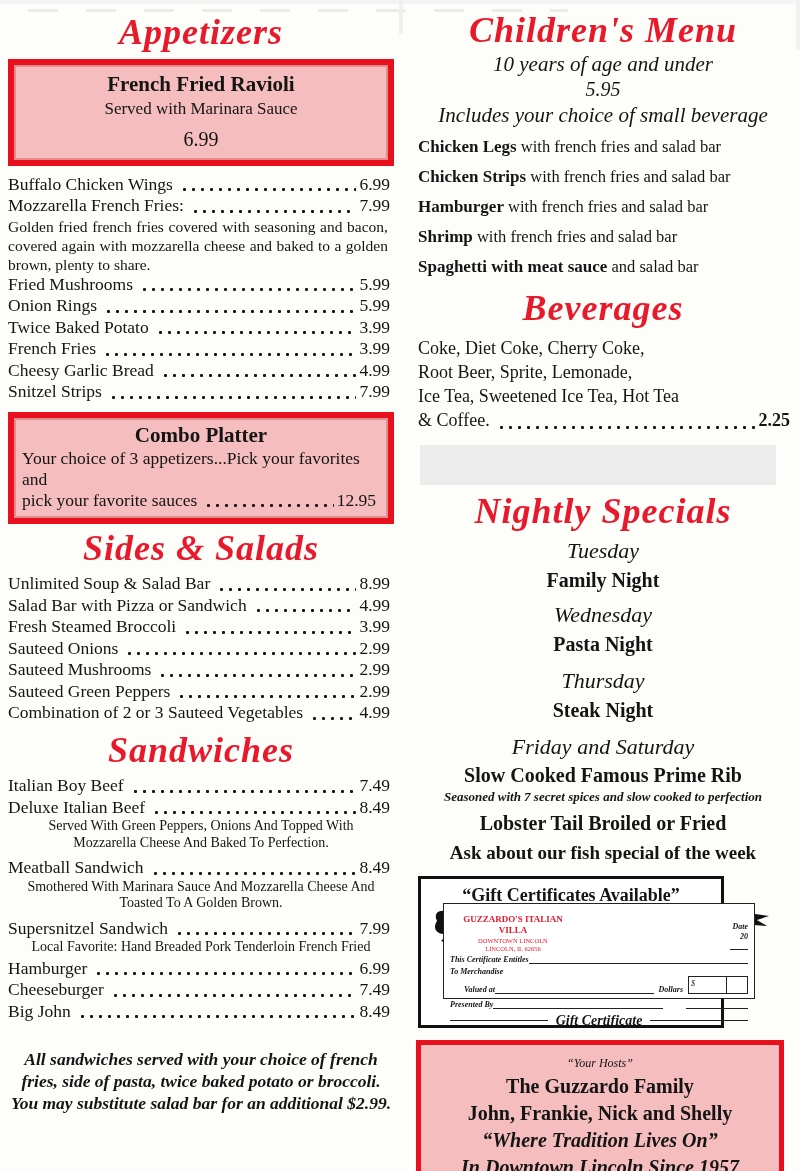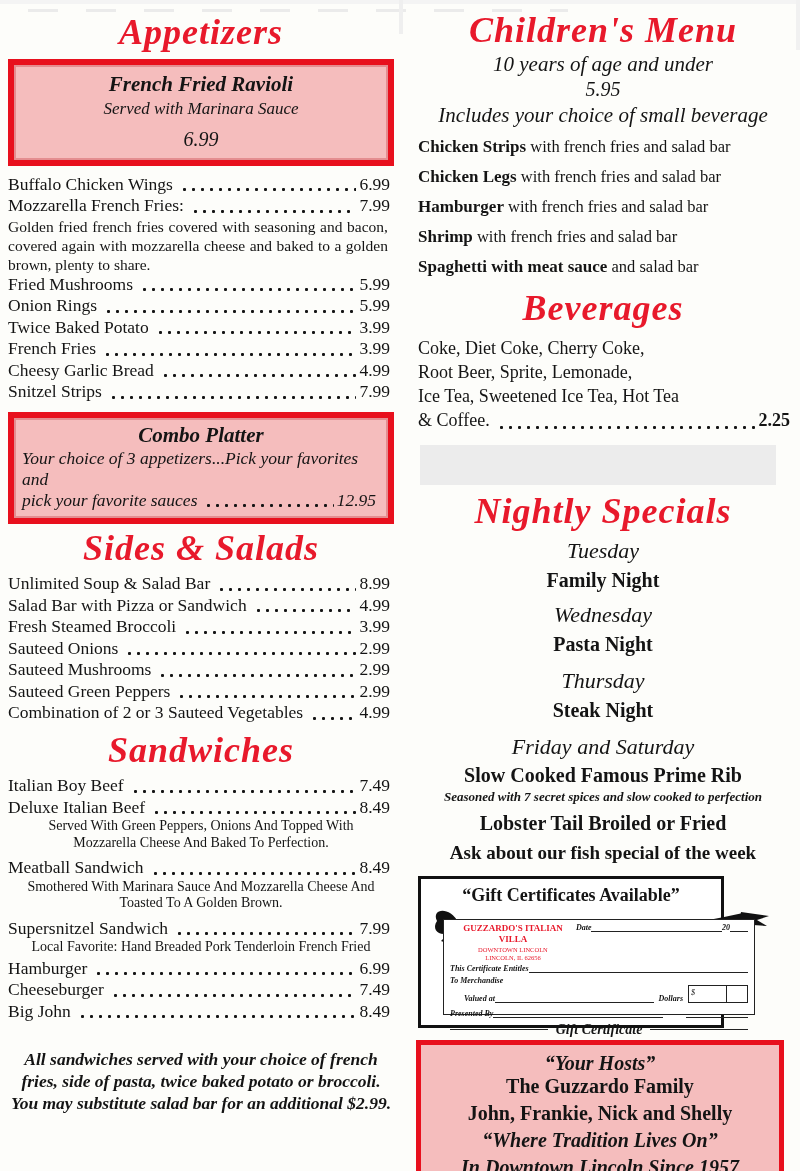--- a/index.html
+++ b/index.html
@@ -27,21 +27,20 @@
     font-style:italic;font-weight:bold;
     color:#e8192b;text-align:center;
     font-size:36px;line-height:1.15;
     letter-spacing:1px;margin:0;
   }
   .pinkbox{
     background:#f5bdbd;
     border:6px solid #e8101d;
     box-shadow:inset 0 0 0 2px rgba(190,30,40,.30);
     box-sizing:border-box;
-    font-style:italic;
   }
   .featured{margin:6px 0 8px 0;text-align:center;padding:7px 4px 9px 4px;}
   .f-title{font-weight:bold;font-size:21px;line-height:1.2;}
   .f-sub{font-size:17px;line-height:1.25;}
   .f-price{font-size:20px;margin-top:9px;}
 
   .mrow{display:flex;align-items:center;font-size:17.5px;line-height:21.5px;padding-right:4px;}
   .mrow .nm{white-space:nowrap;}
   .dots{flex:1;align-self:flex-end;height:3px;margin:0 3px 4px 7px;
     background-image:radial-gradient(circle,#151515 1.35px,transparent 1.6px);
@@ -74,44 +73,44 @@
 
   .giftbox{
     position:relative;box-sizing:border-box;
     width:306px;margin:10px 0 0 4px;
     border:3px solid #111;background:#fff;
     padding:6px 8px 8px 8px;height:152px;
   }
   .g-head{font-weight:bold;font-size:18px;text-align:center;line-height:20px;}
   .ribbon{position:absolute;left:6px;top:22px;width:348px;height:46px;pointer-events:none;}
   .certbox{
-    position:absolute;left:22px;top:40px;width:312px;height:96px;
+    position:absolute;left:22px;top:24px;width:312px;height:96px;
     border:1px solid #222;background:#fff;
-    font-size:8px;padding:3px 6px;box-sizing:border-box;
+    font-size:8px;padding:10px 6px;box-sizing:border-box;
   }
   .cert-row{display:flex;align-items:flex-end;}
   .red-co{color:#e8192b;text-align:center;line-height:1.25;}
   .red-co .co1{font-weight:bold;font-size:9px;}
   .red-co .co2{font-size:6.5px;}
   .c-ital{font-style:italic;font-weight:bold;font-size:8px;white-space:nowrap;}
   .uline{border-bottom:1px solid #222;height:8px;}
   .flex1{flex:1;} .w18{width:18px;}
   .dollarbox{display:flex;width:58px;height:16px;border:1px solid #222;margin-left:5px;}
   .dollarbox .dval{flex:1.7;border-right:1px solid #222;font-style:italic;font-size:8px;padding:2px 0 0 2px;box-sizing:border-box;}
   .dollarbox .dcents{flex:1;}
   .g-script{display:flex;align-items:center;gap:8px;margin-top:4px;}
   .g-script .ln{flex:1;border-top:1.5px solid #222;}
   .g-script .txt{font-style:italic;font-size:14px;font-weight:bold;white-space:nowrap;}
 
   .hostsbox{
     box-sizing:border-box;width:368px;margin:12px 0 0 2px;
     background:#f5bdbd;border:5px solid #e8101d;
     text-align:center;padding:8px 4px 10px 4px;
   }
-  .h-quote{font-style:italic;font-size:20px;line-height:20px;font-weight:bold;}
+  .h-quote{font-style:italic;font-size:12px;line-height:20px;}
   .h-fam{font-weight:bold;font-size:20px;line-height:27px;}
   .h-trad{font-weight:bold;font-style:italic;font-size:20px;line-height:27px;}
 </style>
 </head>
 <body>
 
 <div class="page">
   <div class="scan-top"></div>
   <div class="scan-dashes"></div>
   <div class="scan-vline"></div>
@@ -269,22 +268,22 @@
     </div>
 
     <div class="col right">
 
       <h1 class="script-h">Children's Menu</h1>
       <div class="c-sub">10 years of age and under</div>
       <div class="c-price">5.95</div>
       <div class="c-sub">Includes your choice of small beverage</div>
       <div class="gap4"></div>
 
+      <div class="kid"><b>Chicken Legs</b><span> with french fries and salad bar</span></div>
       <div class="kid"><b>Chicken Strips</b><span> with french fries and salad bar</span></div>
-      <div class="kid"><b>Chicken Legs</b><span> with french fries and salad bar</span></div>
       <div class="kid"><b>Hamburger</b><span> with french fries and salad bar</span></div>
       <div class="kid"><b>Shrimp</b><span> with french fries and salad bar</span></div>
       <div class="kid"><b>Spaghetti with meat sauce</b><span> and salad bar</span></div>
 
       <div class="gap6"></div>
       <h1 class="script-h">Beverages</h1>
       <div class="gap6"></div>
       <div class="bev-line">Coke, Diet Coke, Cherry Coke,</div>
       <div class="bev-line">Root Beer, Sprite, Lemonade,</div>
       <div class="bev-line">Ice Tea, Sweetened Ice Tea, Hot Tea</div>
@@ -319,21 +318,21 @@
           <path d="M32,25 L28,44 L36,43 L37,28 Z" fill="#111"></path>
         </svg>
         <div class="certbox">
           <div class="cert-row" style="align-items:flex-start;">
             <div class="red-co">
               <div class="co1">GUZZARDO'S ITALIAN VILLA</div>
               <div class="co2">DOWNTOWN LINCOLN</div>
               <div class="co2">LINCOLN, IL 62656</div>
             </div>
             <div class="flex1"></div>
-            <div class="cert-row" style="width:178px;">
+            <div class="cert-row" style="width:178px;margin-top:8px;flex-direction:column;">
               <span class="c-ital">Date</span>
               <span class="uline flex1"></span>
               <span class="c-ital">20</span>
               <span class="uline w18"></span>
             </div>
           </div>
           <div class="cert-row" style="margin-top:2px;">
             <span class="c-ital">This Certificate Entitles</span>
             <span class="uline flex1"></span>
           </div>

